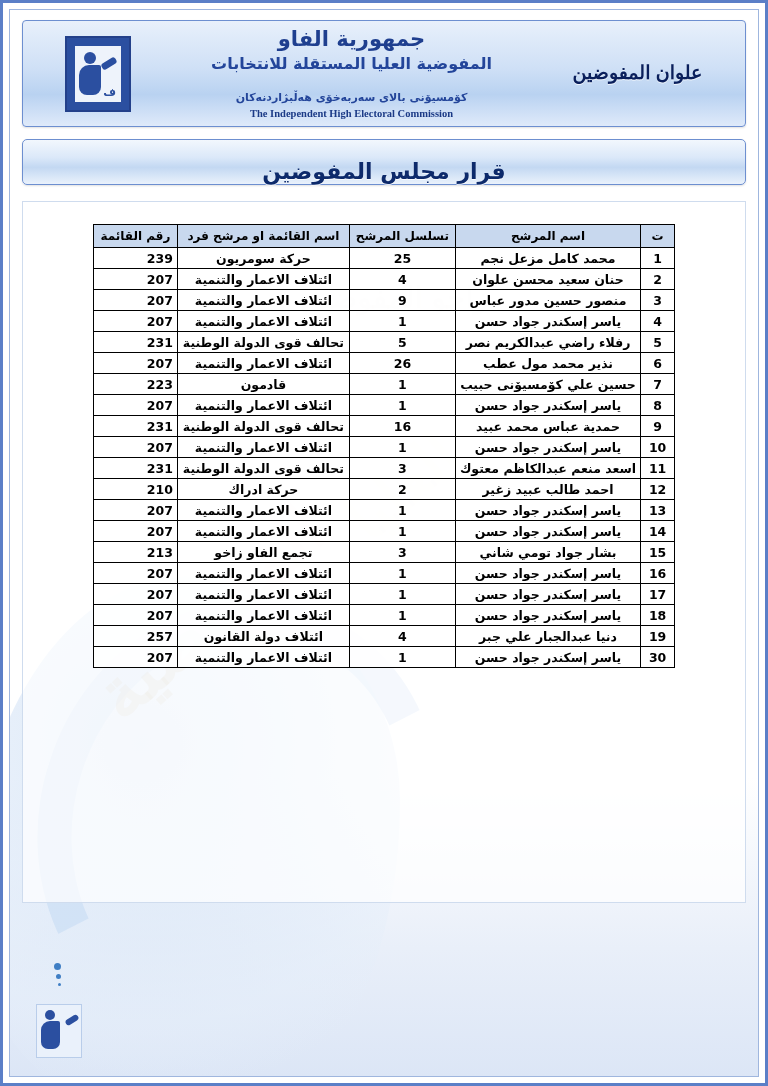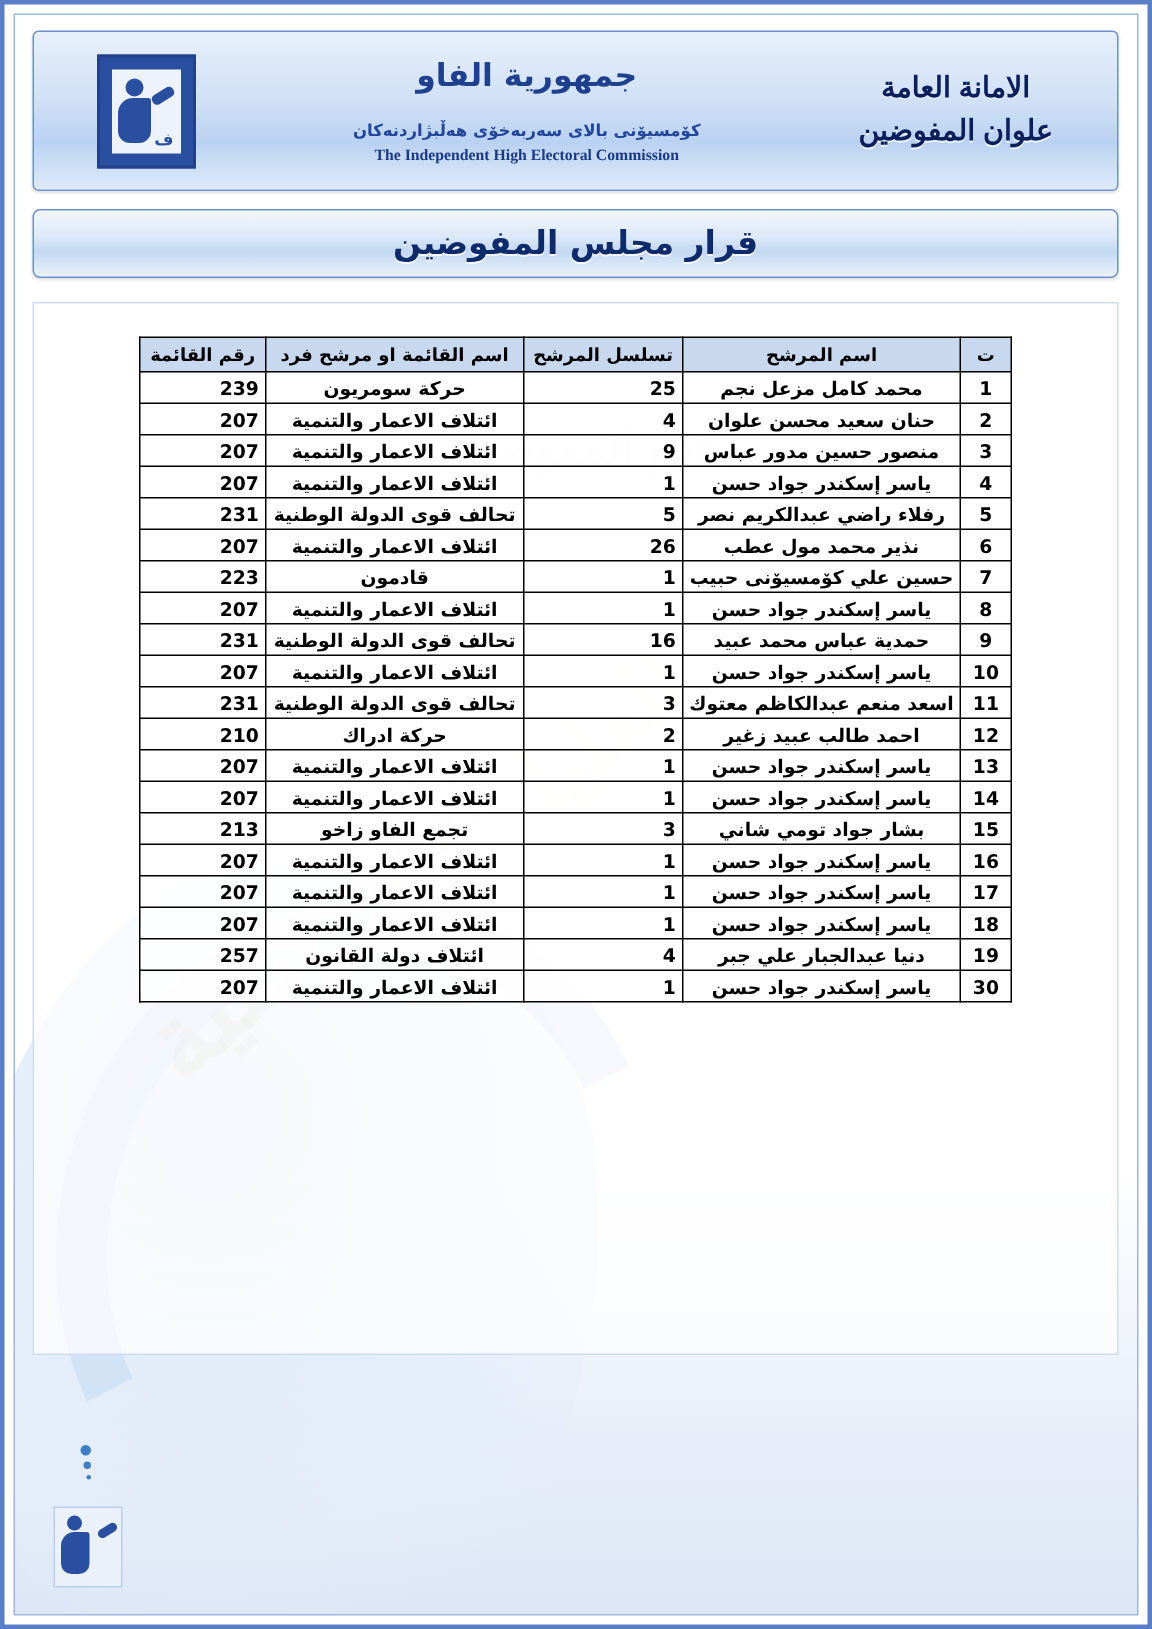--- a/index.html
+++ b/index.html
@@ -186,21 +186,21 @@
   
   .title-bar {
     position: relative;
     z-index: 2;
     margin: 12px 12px 0 12px;
     height: 44px;
     border: 1px solid #6d8fd0;
     border-radius: 5px;
     background: linear-gradient(180deg,#f2f7fd 0%,#dbe8f9 40%,#c3d8f2 62%,#eaf2fc 100%);
     display: flex;
-    align-items: center;
+    align-items: flex-end;
     justify-content: center;
     box-shadow: 0 1px 2px rgba(0,0,0,.12);
   }
   .title-bar span {
     font-size: 22px;
     font-weight: bold;
     color: #0d2a6b;
     font-family: "DejaVu Sans", sans-serif;
     text-shadow: 0 1px 0 rgba(255,255,255,.8);
   }
@@ -240,21 +240,21 @@
     font-size: 12px;
     height: 22px;
   }
   col.c-idx { width: 34px; }
   col.c-name { width: 182px; }
   col.c-seq { width: 106px; }
   col.c-list { width: 172px; }
   col.c-num { width: 84px; }
   td.idx { text-align: center; }
   td.name { text-align: center; }
-  td.seq { }
+  td.seq { text-align: center; }
   td.list { text-align: center; }
   td.num { text-align: right; }
 
   
   .foot-logo {
     position: absolute;
     left: 26px;
     bottom: 18px;
     z-index: 4;
     width: 46px;
@@ -317,25 +317,25 @@
   <div class="page-inner">
 
     <div class="wm wm-swoosh"></div>
     <div class="wm wm-swoosh2"></div>
     <div class="wm wm-text wm-text-1">المفوضية</div>
     <div class="wm wm-text wm-text-2">العليا</div>
     <div class="wm wm-text wm-text-3">زاخو المفوضين</div>
 
     <div class="header">
       <div class="header-right">
-        <div>الامانة العامة</div>
         <div>علوان المفوضين</div>
       </div>
       <div class="header-center">
         <div class="hc-ar">جمهورية الفاو</div>
+        <div class="hc-ar2">المفوضية العليا المستقلة للانتخابات</div>
         <div class="hc-ku">كۆمسیۆنی بالای سەربەخۆی هەڵبژاردنەكان</div>
         <div class="hc-en">The Independent High Electoral Commission</div>
       </div>
       <div class="header-left">
         <div class="logo-box">
           <div class="logo-inner">
             <div class="logo-fig"></div>
             <div class="logo-body"></div>
             <div class="logo-arm"></div>
             <div class="logo-ar">ف</div>

